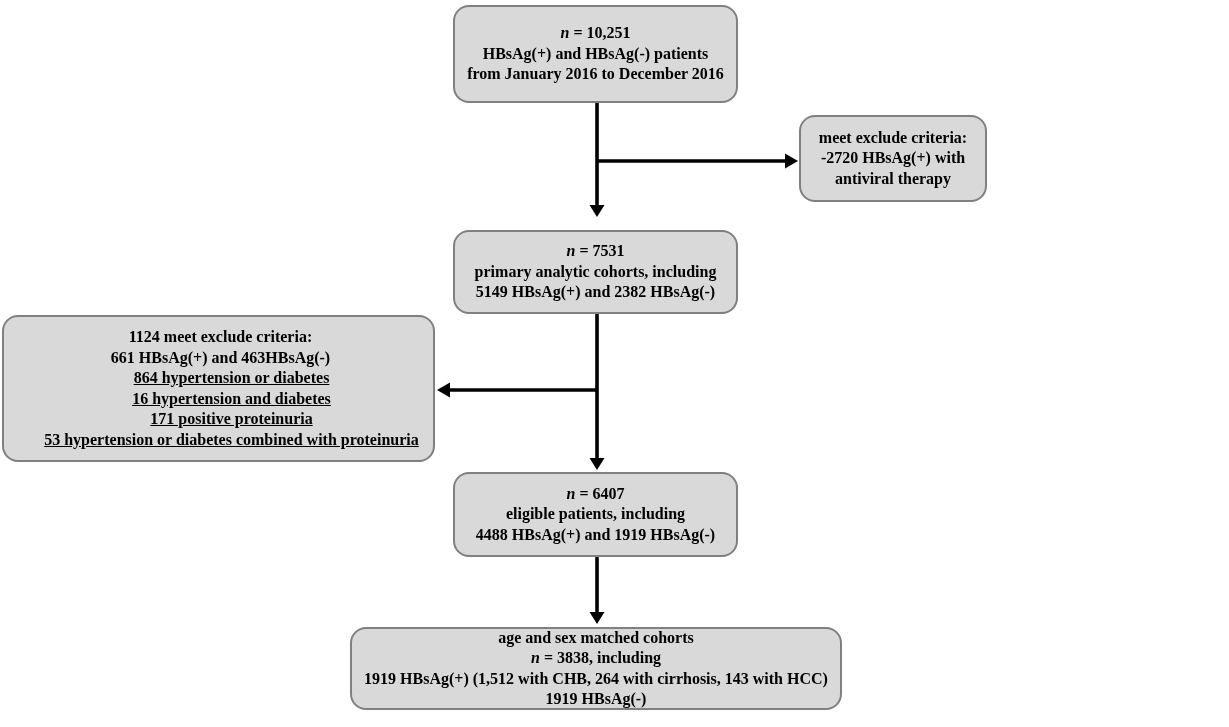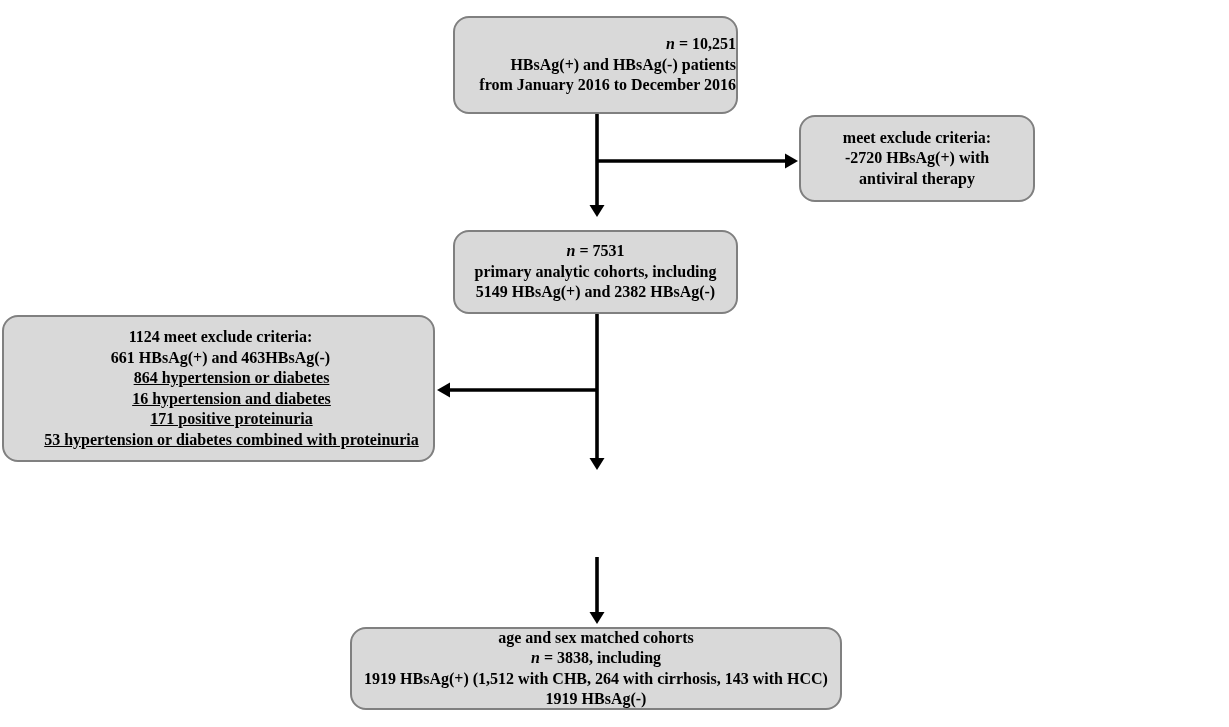--- a/index.html
+++ b/index.html
@@ -43,22 +43,22 @@
     justify-content: center;
     font-size: 16px;
   }
   .box.center-text { text-align: center; }
   .box.left-text   { text-align: center; padding-left: 8px; padding-right: 4px; }
   .line { line-height: 20.5px; white-space: nowrap; }
   .line.indent { padding-left: 22px; text-decoration: underline; }
   .line i { font-style: italic; }
 
   
-  #box-top           { left: 453px; top: 16px;   width: 285px; height: 98px; text-align: right; }
-  #box-exclude-right { left: 799px; top: 115px; width: 236px; height: 87px; }
+  #box-top           { left: 453px; top: 5px;   width: 285px; height: 98px; }
+  #box-exclude-right { left: 799px; top: 115px; width: 188px; height: 87px; }
   #box-primary       { left: 453px; top: 218px; width: 285px; height: 84px; margin-top: 12px; }
   #box-exclude-left  { left: 2px;   top: 315px; width: 433px; height: 147px; }
   #box-eligible      { left: 453px; top: 472px; width: 285px; height: 85px; }
   #box-matched       { left: 350px; top: 627px; width: 492px; height: 83px; }
 </style>
 </head>
 <body>
 
 <div class="canvas">
 
@@ -105,20 +105,25 @@
 
   <div class="box left-text" id="box-exclude-left">
     <div class="line">1124 meet exclude criteria:</div>
     <div class="line">661 HBsAg(+) and 463HBsAg(-)</div>
     <div class="line indent">864 hypertension or diabetes</div>
     <div class="line indent">16 hypertension and diabetes</div>
     <div class="line indent">171 positive proteinuria</div>
     <div class="line indent">53 hypertension or diabetes combined with proteinuria</div>
   </div>
 
+  <div class="box center-text" id="box-eligible">
+    <div class="line"><i>n</i> = 6407</div>
+    <div class="line">eligible patients, including</div>
+    <div class="line">4488 HBsAg(+) and 1919 HBsAg(-)</div>
+  </div>
 
   <div class="box center-text" id="box-matched">
     <div class="line">age and sex matched cohorts</div>
     <div class="line"><i>n</i> = 3838, including</div>
     <div class="line">1919 HBsAg(+) (1,512 with CHB, 264 with cirrhosis, 143 with HCC)</div>
     <div class="line">1919 HBsAg(-)</div>
   </div>
 
 </div>
 

